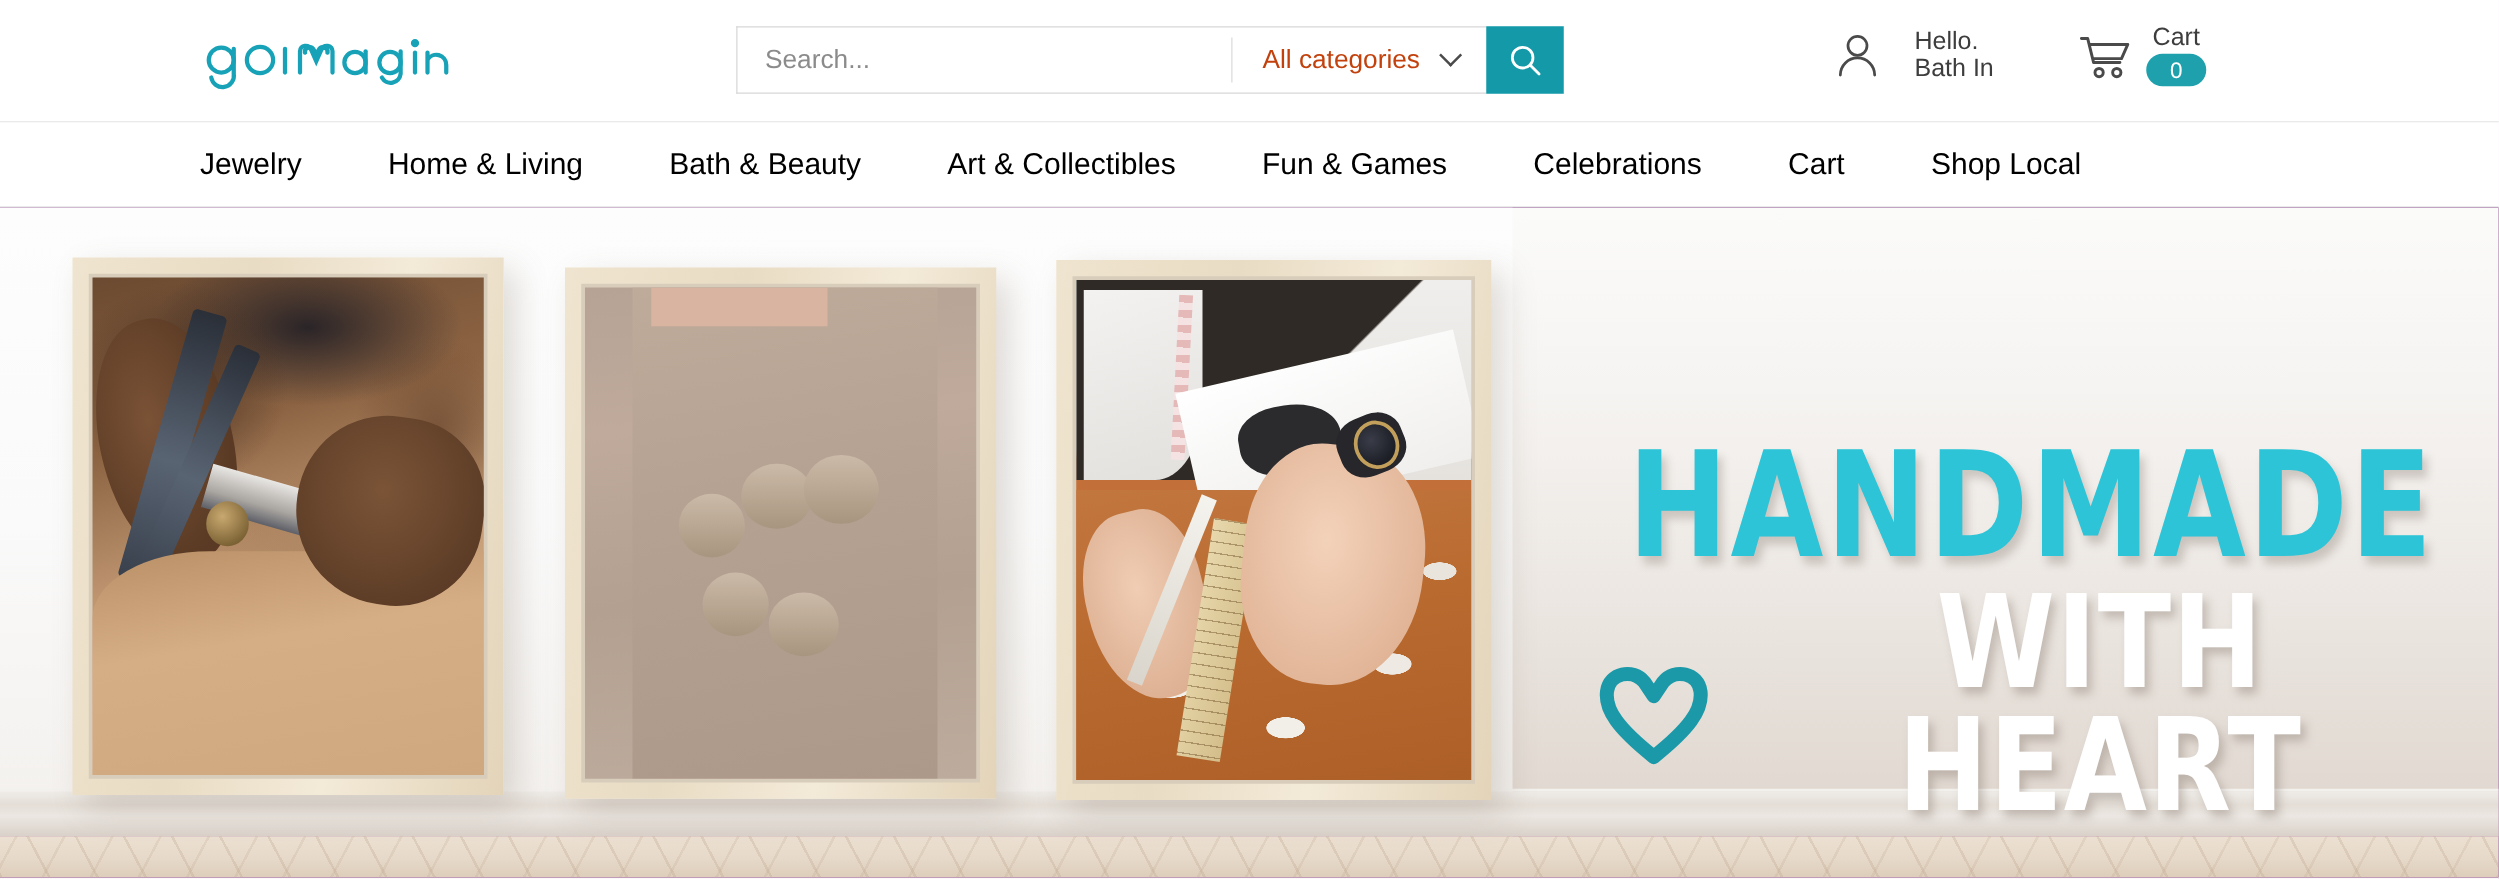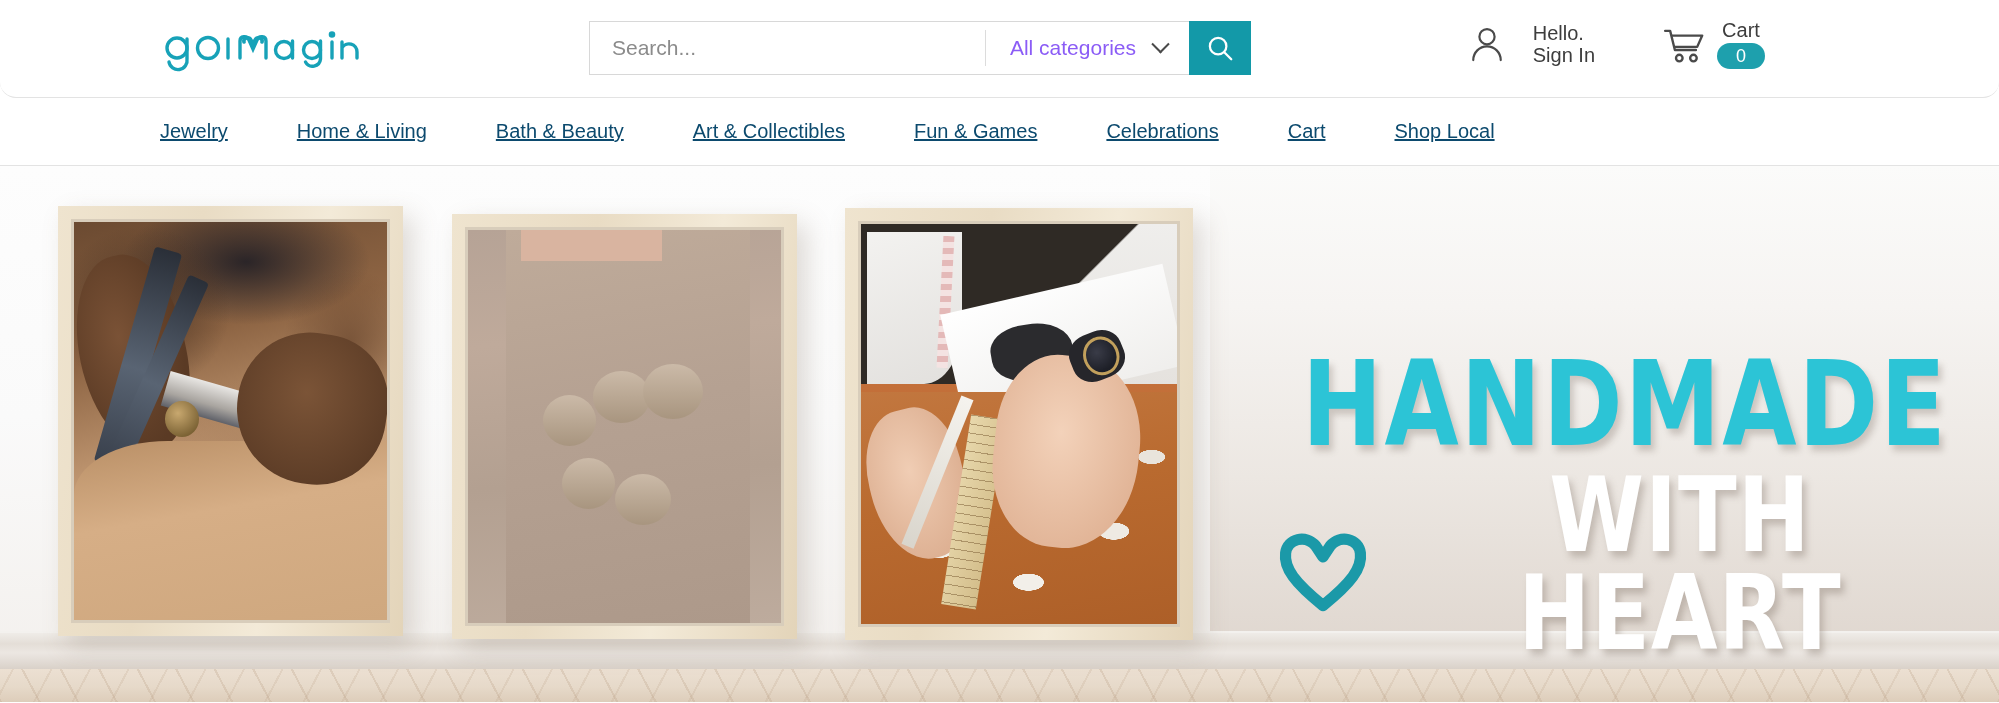--- a/index.html
+++ b/index.html
@@ -13,21 +13,20 @@
   }
 
   .page { position: relative; width: 1999px; height: 703px; background:#fff; }
 
   
   .header {
     position: relative;
     height: 98px;
     background: #ffffff;
     border-bottom: 1px solid #e3e3e3;
-    border-radius: 16px;
   }
 
   
   .logo {
     position: absolute;
     left: 160px; top: 20px;
     height: 58px;
     display: flex; align-items: center;
     user-select: none;
   }
@@ -62,21 +61,21 @@
   }
   .search-input::placeholder { color: #8b8b8b; }
   .cat-divider { width:1px; height:36px; background:#dcdcdc; }
   .cat-select {
     display:flex; align-items:center; gap:18px;
     padding: 0 22px 0 24px;
     height: 100%;
     cursor: pointer;
     white-space: nowrap;
   }
-  .cat-select .label { font-size: 21px; color: #8b5cf6; }
+  .cat-select .label { font-size: 21px; color: #c2410c; }
   .chev {
     width: 13px; height: 13px;
     border-right: 2px solid #4a4a4a;
     border-bottom: 2px solid #4a4a4a;
     transform: rotate(45deg) translate(-3px,-3px);
   }
   .search-btn {
     width: 62px;
     background: #1399a8;
     border: none;
@@ -112,26 +111,25 @@
   .nav {
     position: relative;
     height: 68px;
     background: #fff;
     border-bottom: 1px solid #e3e3e3;
     display: flex;
     align-items: center;
     padding-left: 160px;
   }
   .nav-item {
-    font-size: 20px;
-    color: #0c4a6e;
+    font-size: 24px;
+    color: #000000;
     margin-right: 69px;
     cursor: pointer;
     white-space: nowrap;
-    text-decoration: underline;
   }
   .nav-item:last-child { margin-right: 12px; }
 
   
   .banner {
     position: relative;
     height: 536px;
     overflow: hidden;
     background: #701a75;
   }
@@ -422,21 +420,21 @@
       </button>
     </div>
 
     <div class="account">
       <svg width="36" height="38" viewBox="0 0 24 26" fill="none" stroke="#4a4a4a" stroke-width="1.5">
         <circle cx="12" cy="8" r="5.2"></circle>
         <path d="M2.6 24 a9.4 9.4 0 0 1 18.8 0" stroke-linecap="round"></path>
       </svg>
       <div class="txt">
         <div>Hello.</div>
-        <div>Sign In</div>
+        <div>Bath In</div>
       </div>
     </div>
 
     <div class="cart">
       <svg width="44" height="38" viewBox="0 0 28 24" fill="none" stroke="#4a4a4a" stroke-width="1.5">
         <path d="M2 3 h3.2 l3 12.2 h13.4" stroke-linecap="round" stroke-linejoin="round"></path>
         <path d="M6.6 6 h19 l-3.2 7.2 h-14" stroke-linecap="round" stroke-linejoin="round"></path>
         <circle cx="11" cy="20.3" r="2.1"></circle>
         <circle cx="20" cy="20.3" r="2.1"></circle>
       </svg>

